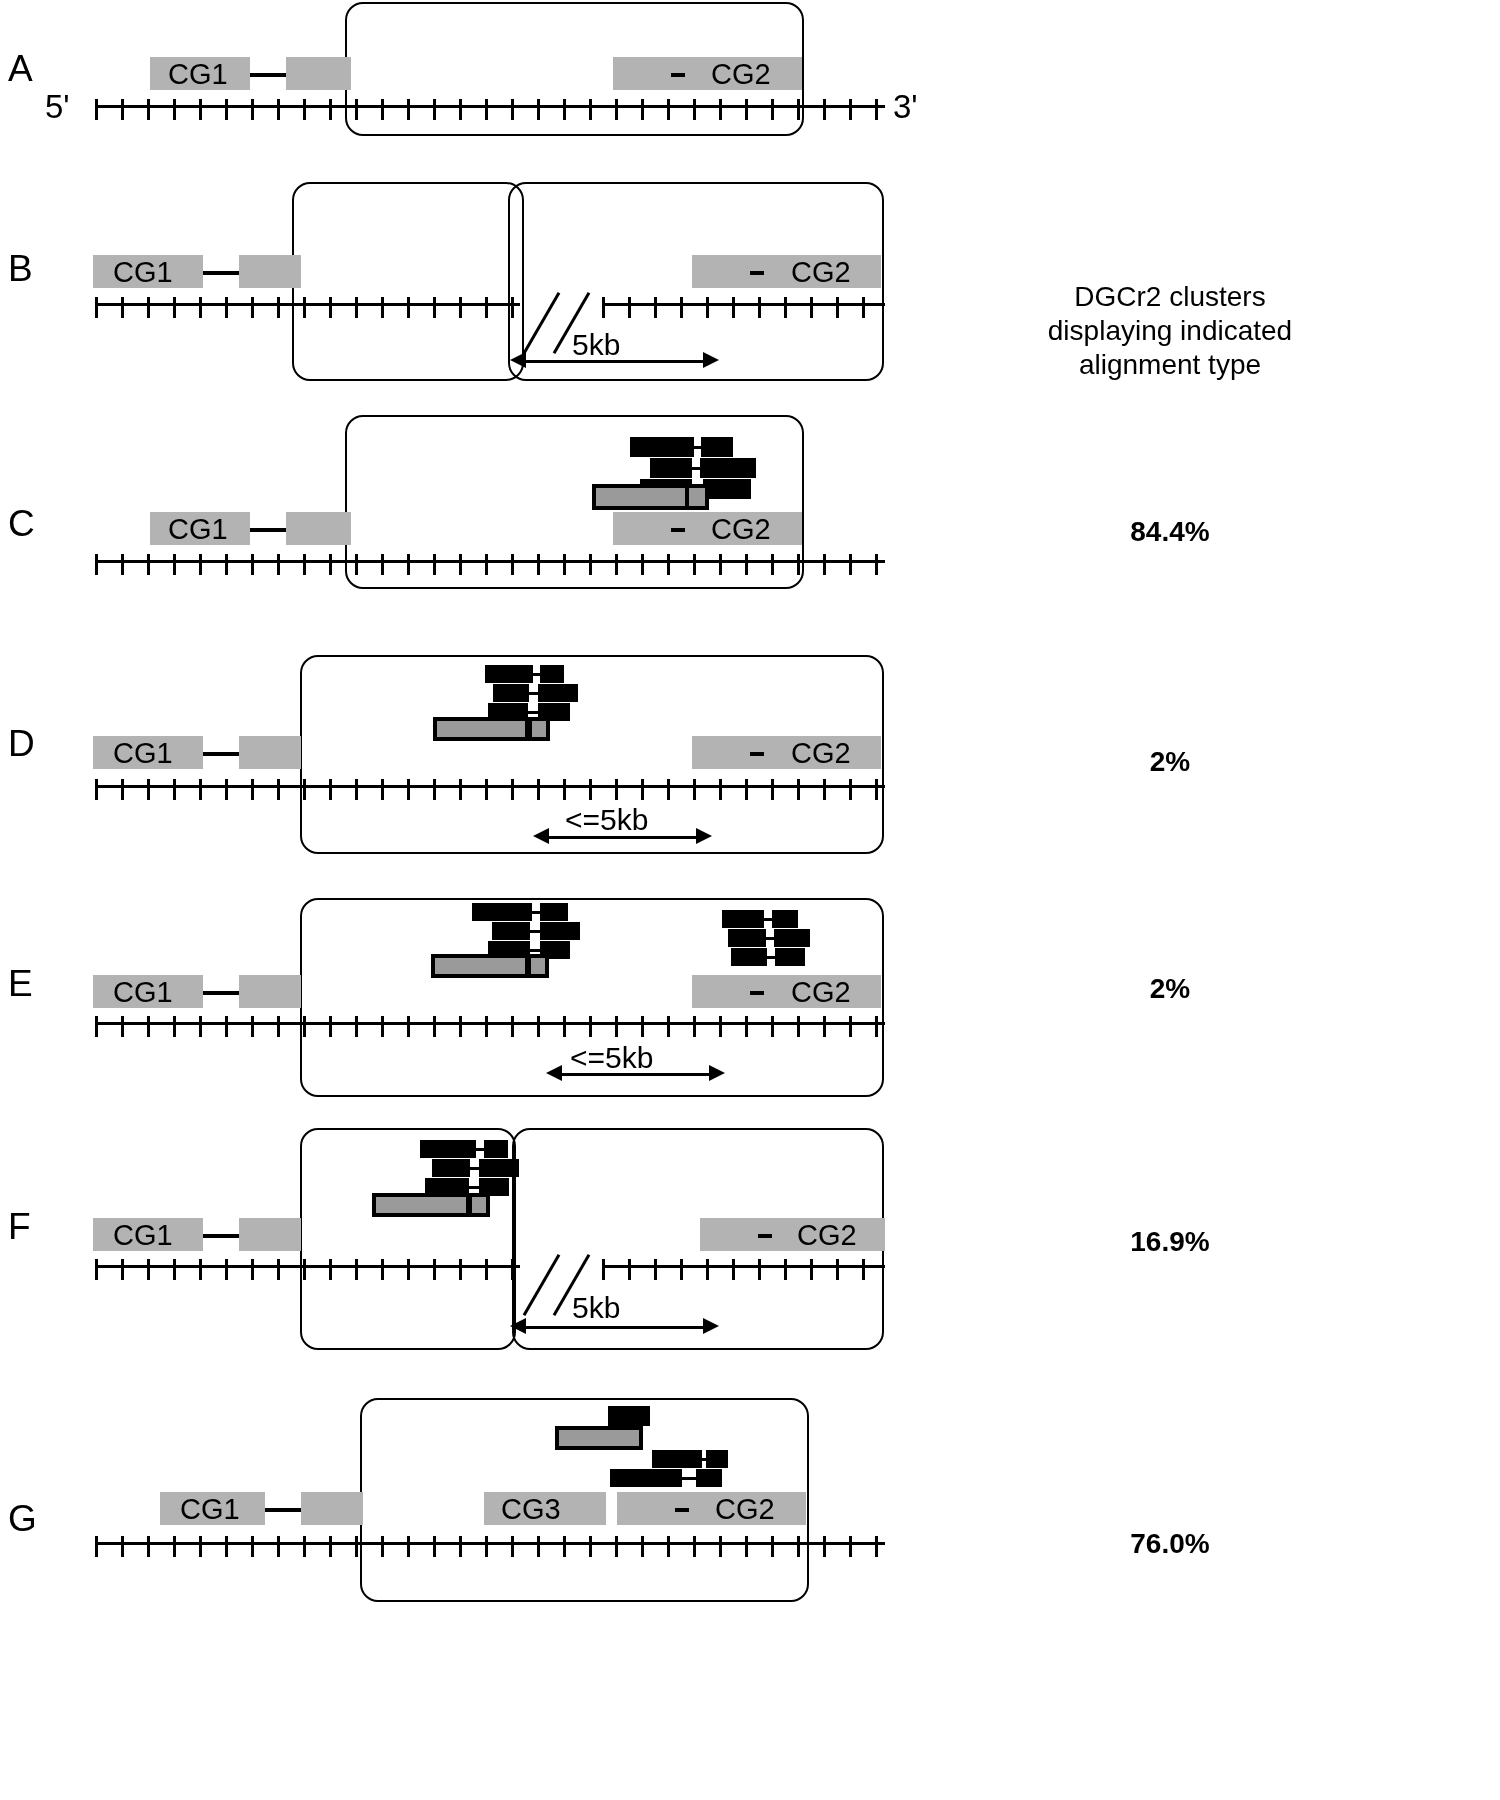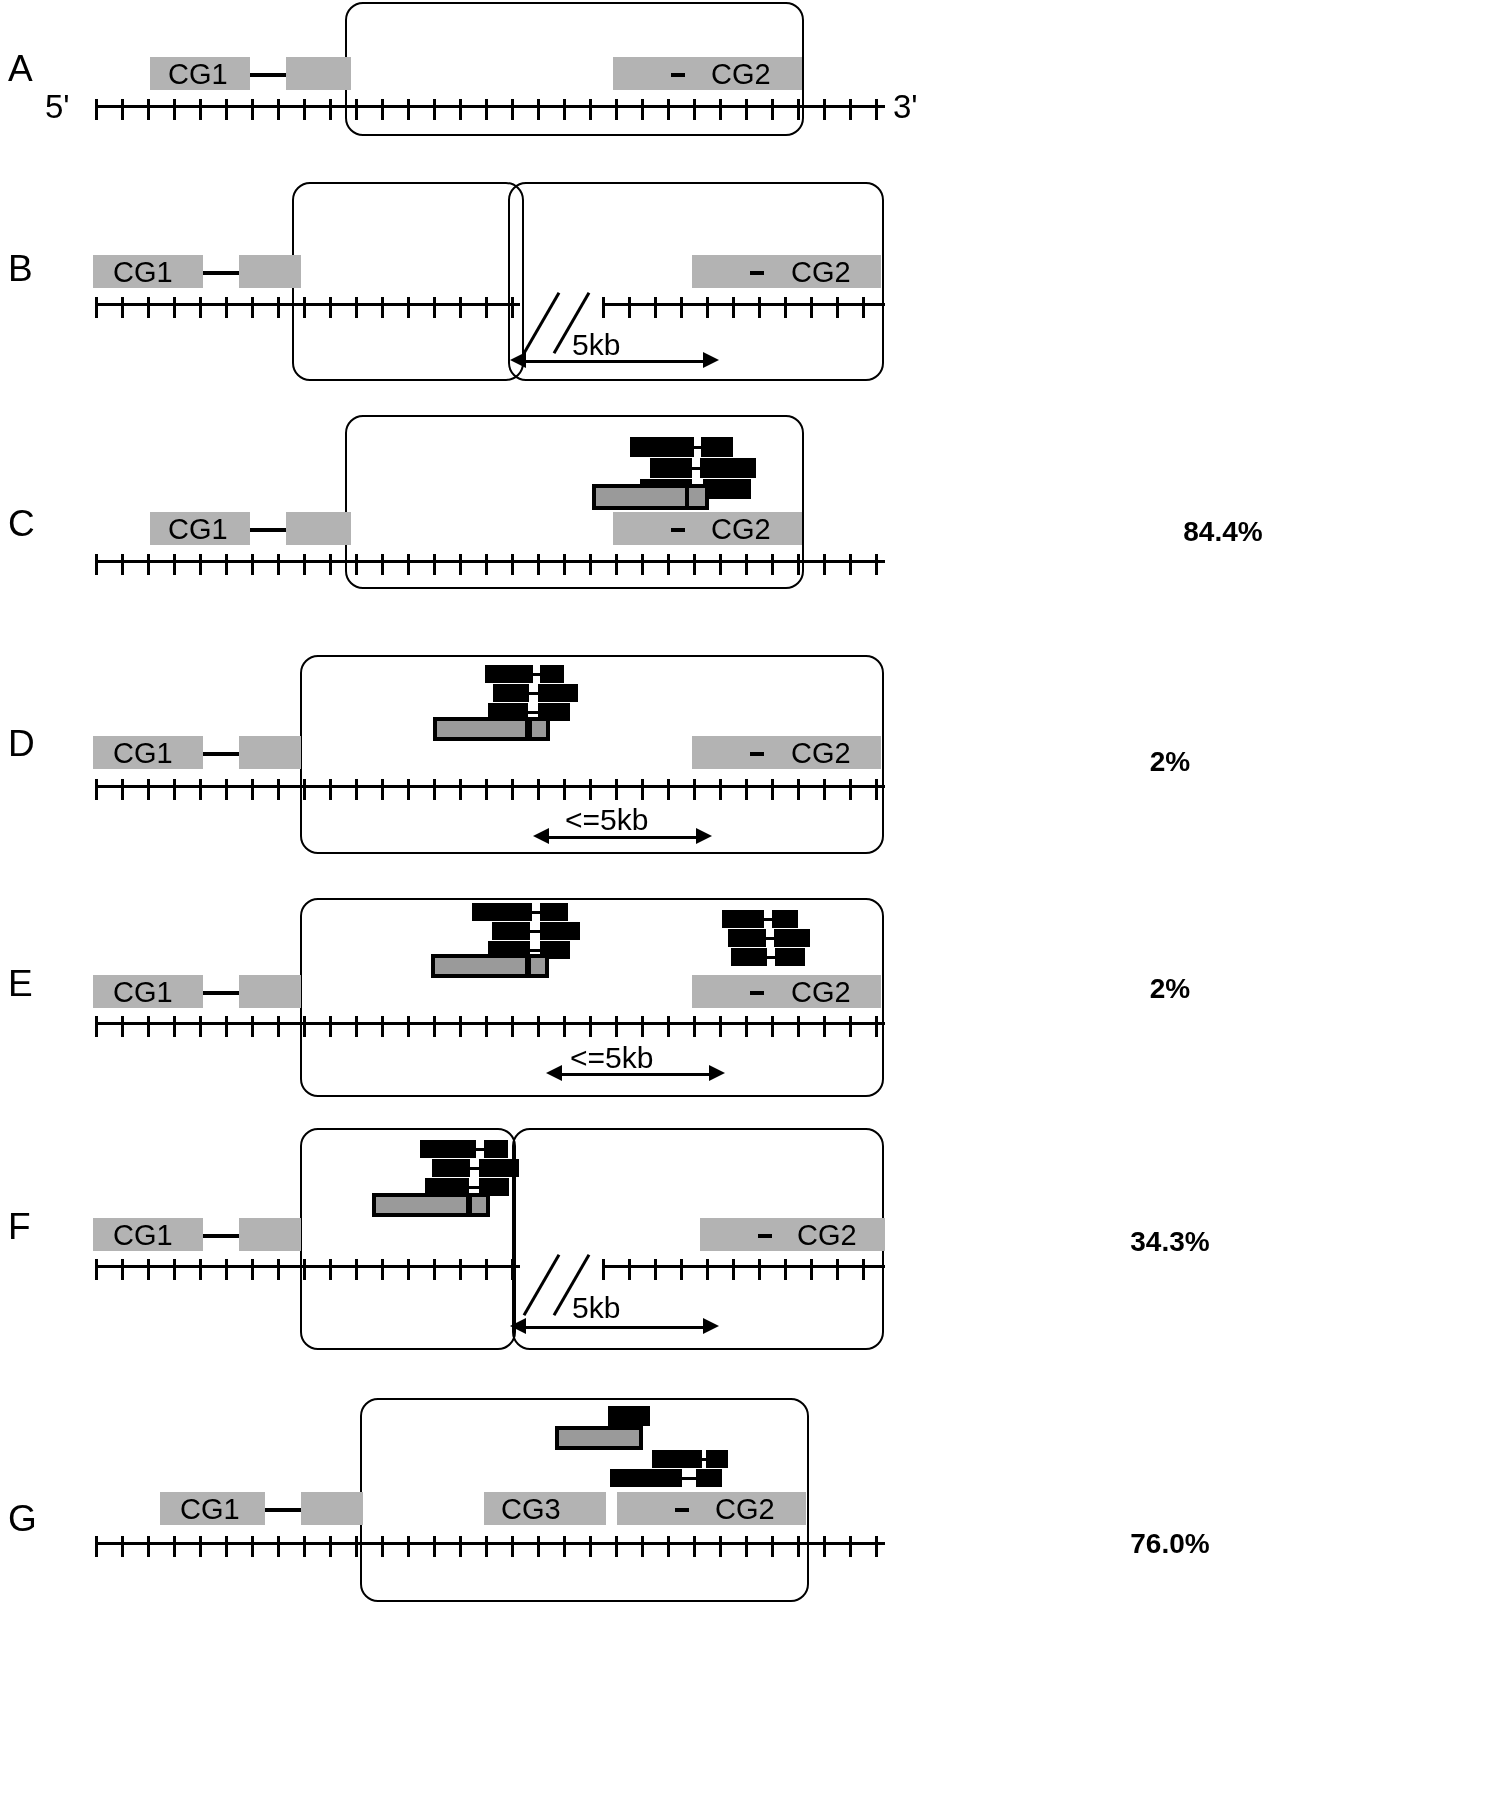--- a/index.html
+++ b/index.html
@@ -505,20 +505,21 @@
       <div class="tick" style="left:598px;"></div>
   <div class="tick" style="left:624px;"></div>
       <div class="tick" style="left:650px;"></div>
   <div class="tick" style="left:676px;"></div>
       <div class="tick" style="left:702px;"></div>
   <div class="tick" style="left:728px;"></div>
       <div class="tick" style="left:754px;"></div>
   <div class="tick" style="left:780px;"></div>
 </div>
 
-
-<div class="pct" style="left:1113px;top:518px;">84.4%</div>
+<div class="col-head" style="left:1020px;top:280px;">DGCr2 clusters displaying indicated alignment type</div>
+
+<div class="pct" style="left:1060px;top:518px;">84.4%</div>
 <div class="pct" style="left:1060px;top:748px;">2%</div>
 <div class="pct" style="left:1060px;top:975px;">2%</div>
-<div class="pct" style="left:1060px;top:1228px;">34.3%</div>
+<div class="pct" style="left:1060px;top:1228px;">16.9%</div>
 <div class="pct" style="left:1060px;top:1530px;">76.0%</div>
 
 </div>
 
 </body></html>

